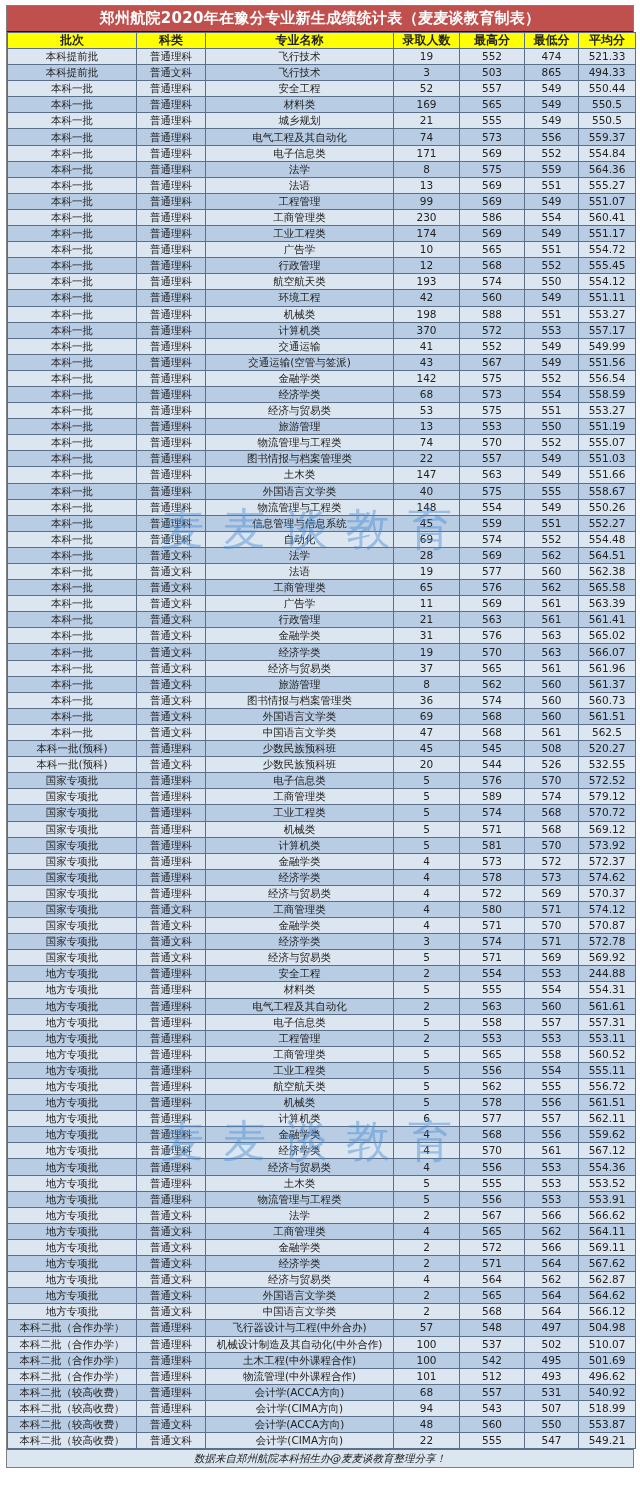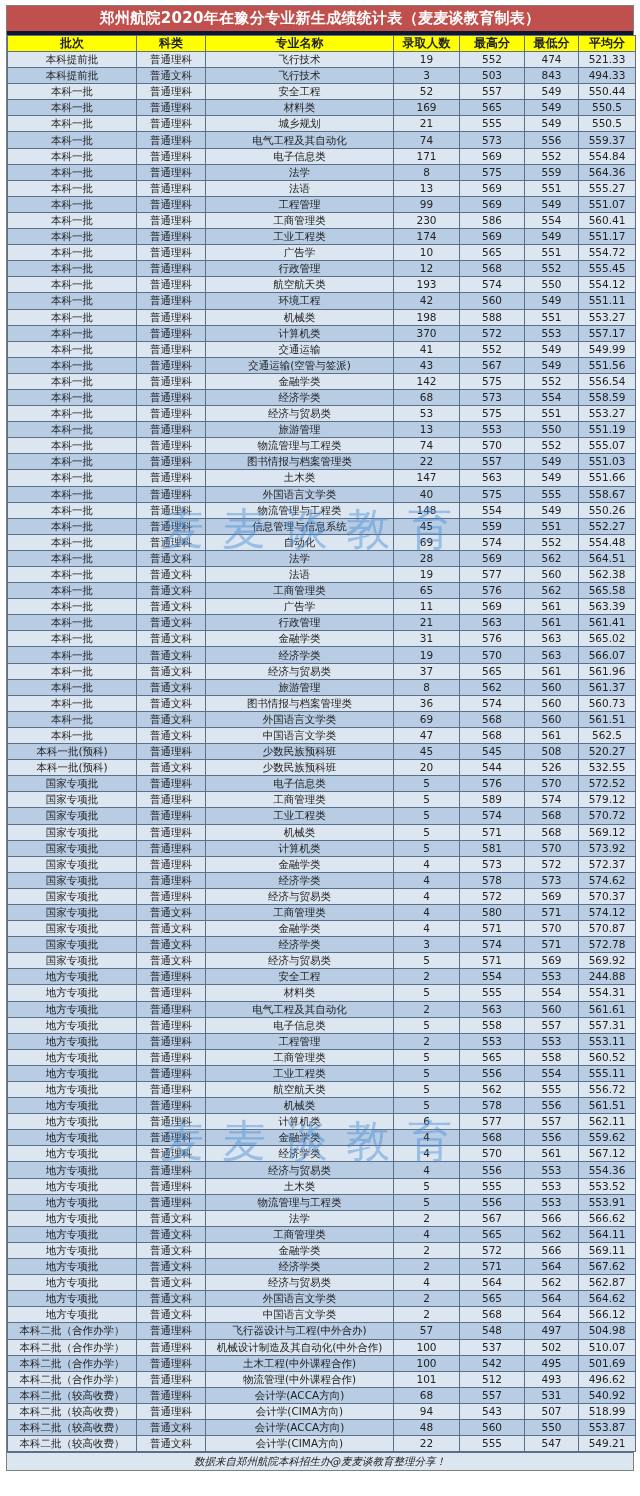--- a/index.html
+++ b/index.html
@@ -1,18 +1,18 @@
 <!DOCTYPE html>
 <html><head>
 <meta charset="utf-8">
 <style>
   html, body { margin:0; padding:0; background:#ffffff; }
   body { width:640px; height:1496px; position:relative; font-family:"DejaVu Sans", "Liberation Sans", sans-serif; }
   .sheet { position:absolute; left:6px; top:5px; width:628px; border:1px solid #7f7f7f; box-sizing:border-box; }
-  .title { height:25px; background:#c0504d; color:#ffffff; font-weight:bold; font-size:15px; line-height:25px; text-align:center; letter-spacing:0.3px; border-bottom:4px solid #0f172a; }
+  .title { height:25px; background:#c0504d; color:#ffffff; font-weight:bold; font-size:15px; line-height:25px; text-align:center; letter-spacing:0.3px; border-bottom:1px solid #0f172a; }
   table { border-collapse:collapse; width:100%; table-layout:fixed; }
   th, td { border:1px solid #5b6f88; padding:0; text-align:center; white-space:nowrap; overflow:hidden; }
   th { height:15px; background:#ffff00; color:#1f1f1f; font-size:12px; font-weight:bold; line-height:15px; }
   td { height:15.1px; font-size:10.5px; line-height:15px; color:#222; }
   tr.odd td { background:#dce6f1; }
   tr.even td { background:#b8cce4; }
   tr.even td.c2, tr.odd td.c2 { }
   .footer { height:17px; line-height:17px; font-size:10.5px; text-align:center; background:#dce6f1; color:#222; border-top:1px solid #5b6f88;font-style:italic; }
   .wm { position:absolute; left:160px; font-size:44px; color:rgba(70,140,210,0.45); letter-spacing:18px; pointer-events:none; white-space:nowrap; }
   col.w1 { width:129px; } col.w2 { width:69px; } col.w3 { width:188px; } col.w4 { width:66px; } col.w5 { width:65px; } col.w6 { width:54px; } col.w7 { width:57px; }
@@ -52,21 +52,21 @@
           <td class="c4">552</td>
           <td class="c5">474</td>
           <td class="c6">521.33</td>
         </tr>
         <tr class="even">
           <td class="c0">本科提前批</td>
           <td class="c1">普通文科</td>
           <td class="c2">飞行技术</td>
           <td class="c3">3</td>
           <td class="c4">503</td>
-          <td class="c5">843</td>
+          <td class="c5">865</td>
           <td class="c6">494.33</td>
         </tr>
         <tr class="odd">
           <td class="c0">本科一批</td>
           <td class="c1">普通理科</td>
           <td class="c2">安全工程</td>
           <td class="c3">52</td>
           <td class="c4">557</td>
           <td class="c5">549</td>
           <td class="c6">550.44</td>

